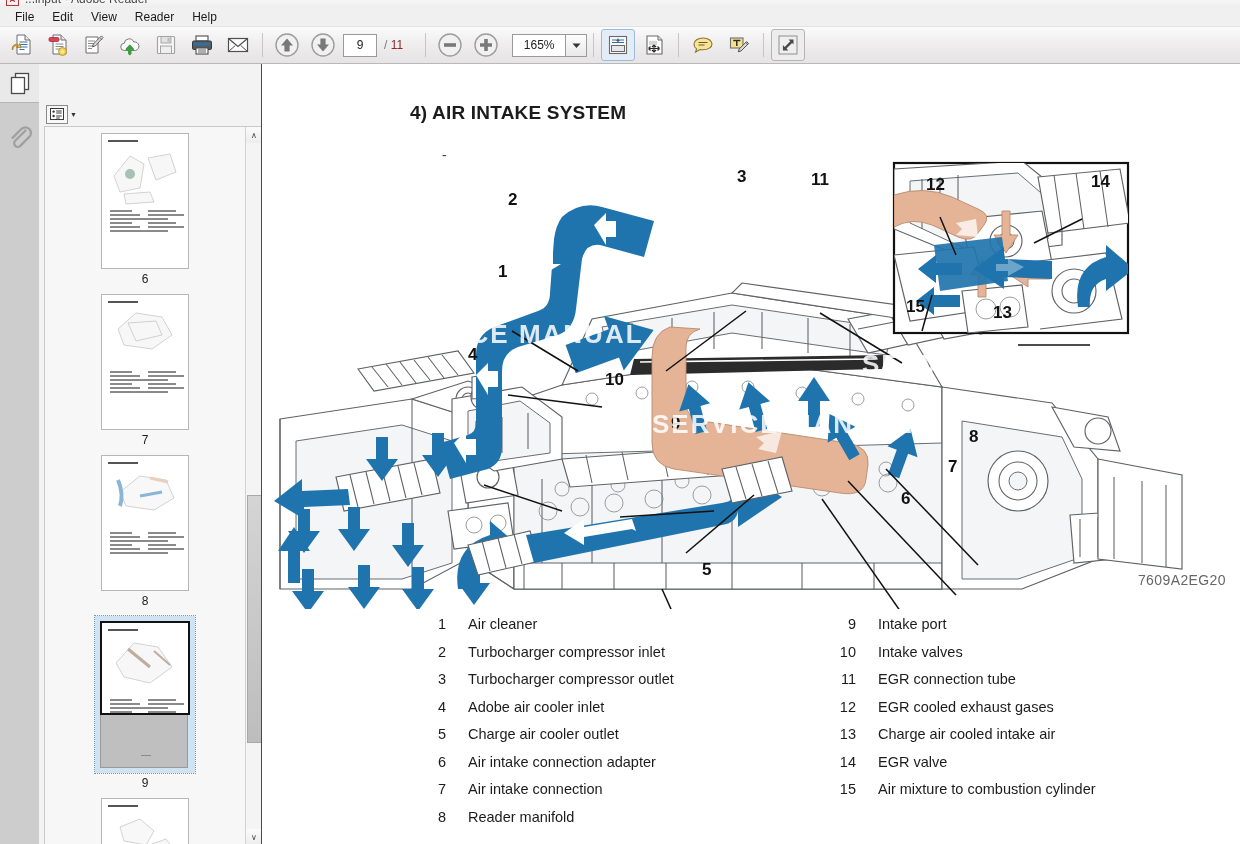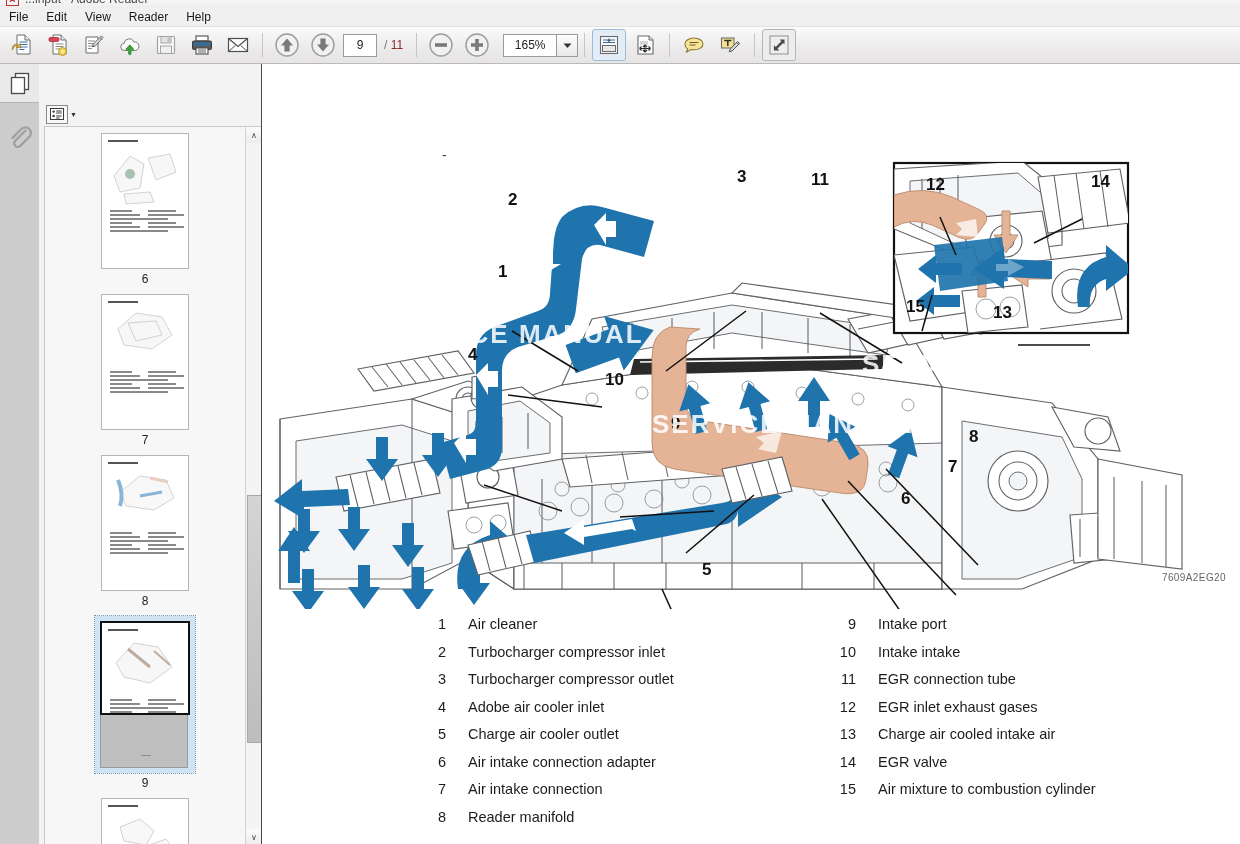--- a/index.html
+++ b/index.html
@@ -23,21 +23,21 @@
     font-size:12px;color:#8a3b3b;white-space:nowrap;
   }
   .tb-logo{width:11px;height:11px;border:1px solid #b33;color:#b33;font-size:8px;
     display:flex;align-items:center;justify-content:center;font-weight:bold;}
   .tb-title{color:#4a4a4a;font-size:12px;}
 
   
   .menubar{
     position:absolute;left:0;top:8px;width:1240px;height:19px;
     background:#f0f0f0;
-    display:flex;align-items:center;padding-left:0;box-sizing:border-box;
+    display:flex;align-items:center;padding-left:6px;box-sizing:border-box;
     border-bottom:1px solid #e3e3e3;
   }
   .menu-item{
     font-size:12px;color:#1a1a1a;padding:2px 9px;line-height:14px;cursor:default;
   }
 
   
   .toolbar{
     position:absolute;left:0;top:27px;width:1240px;height:37px;
     background:linear-gradient(#fbfbfb,#eceaea 60%,#e6e4e4);
@@ -48,21 +48,21 @@
     width:32px;height:30px;margin:0 1px;
     display:flex;align-items:center;justify-content:center;
     border:1px solid transparent;border-radius:3px;cursor:default;
   }
   .tb-sep{width:1px;height:24px;background:#c6c6c6;margin:0 6px;}
   .pagebox{
     width:32px;height:21px;background:#fff;border:1px solid #9a9a9a;
     font-size:12px;color:#222;display:flex;align-items:center;justify-content:center;
     margin-left:2px;
   }
-  .pagetotal{font-size:12px;color:#7a7a7a;margin:0 7px 0 7px;}
+  .pagetotal{font-size:12px;color:#7a7a7a;margin:0 16px 0 7px;}
   .pagetotal b{color:#8b2b2b;font-weight:normal;}
   .zoombox{
     width:52px;height:21px;background:#fff;border:1px solid #9a9a9a;border-right:none;
     font-size:12px;color:#222;display:flex;align-items:center;justify-content:center;
   }
   .zoomarrow{
     width:20px;height:21px;background:linear-gradient(#fdfdfd,#e9e9e9);
     border:1px solid #9a9a9a;display:flex;align-items:center;justify-content:center;
     font-size:8px;color:#333;
   }
@@ -147,21 +147,21 @@
   }
   .doc-divider{position:absolute;left:261px;top:64px;width:1px;height:780px;background:#4a4a4a;}
 
   .doc-title{
     position:absolute;left:148px;top:38px;
     font-size:19px;font-weight:bold;color:#1c1c1c;letter-spacing:.2px;
   }
   .doc-dash{position:absolute;left:180px;top:83px;font-size:14px;color:#444;}
 
   .figcode{
-    position:absolute;right:14px;top:508px;font-size:10px;color:#666;letter-spacing:.4px;
+    position:absolute;right:14px;top:508px;font-size:14px;color:#666;letter-spacing:.4px;
   }
 
   
   .legend{
     position:absolute;left:148px;top:552px;width:820px;
     display:flex;gap:0;
   }
   .legend-col{width:415px;}
   .legend-row{display:flex;align-items:baseline;height:27.5px;}
   .legend-num{width:36px;text-align:right;font-size:14.5px;color:#1c1c1c;}
@@ -538,20 +538,21 @@
         <div class="sb-thumb" style="top:368px;height:246px;"></div>
         <div class="sb-arrow" style="position:absolute;bottom:0;left:0;">∨</div>
       </div>
     </div>
   </div>
 
   <div class="doc-divider"></div>
 
   <div class="docarea">
 
+    <div class="doc-title">4) AIR INTAKE SYSTEM</div>
     <div class="doc-dash">-</div>
 
     <div class="figure">
       <svg width="978" height="450" viewBox="0 0 978 450">
         <defs>
           <style>
             .ol{fill:none;stroke:#5f6266;stroke-width:1.05;stroke-linejoin:round;}
             .olt{fill:none;stroke:#7b7e82;stroke-width:.75;}
             .bd{fill:#ffffff;stroke:#5f6266;stroke-width:1.15;}
             .shade{fill:#f4f5f6;stroke:#6a6d71;stroke-width:1;}
@@ -839,29 +840,29 @@
             <span class="legend-lbl">Reader manifold</span>
           </div>
         </div>
       <div class="legend-col" id="legend-right">
           <div class="legend-row">
             <span class="legend-num">9</span>
             <span class="legend-lbl">Intake port</span>
           </div>
           <div class="legend-row">
             <span class="legend-num">10</span>
-            <span class="legend-lbl">Intake intake</span>
+            <span class="legend-lbl">Intake valves</span>
           </div>
           <div class="legend-row">
             <span class="legend-num">11</span>
             <span class="legend-lbl">EGR connection tube</span>
           </div>
           <div class="legend-row">
             <span class="legend-num">12</span>
-            <span class="legend-lbl">EGR inlet exhaust gases</span>
+            <span class="legend-lbl">EGR cooled exhaust gases</span>
           </div>
           <div class="legend-row">
             <span class="legend-num">13</span>
             <span class="legend-lbl">Charge air cooled intake air</span>
           </div>
           <div class="legend-row">
             <span class="legend-num">14</span>
             <span class="legend-lbl">EGR valve</span>
           </div>
           <div class="legend-row">

